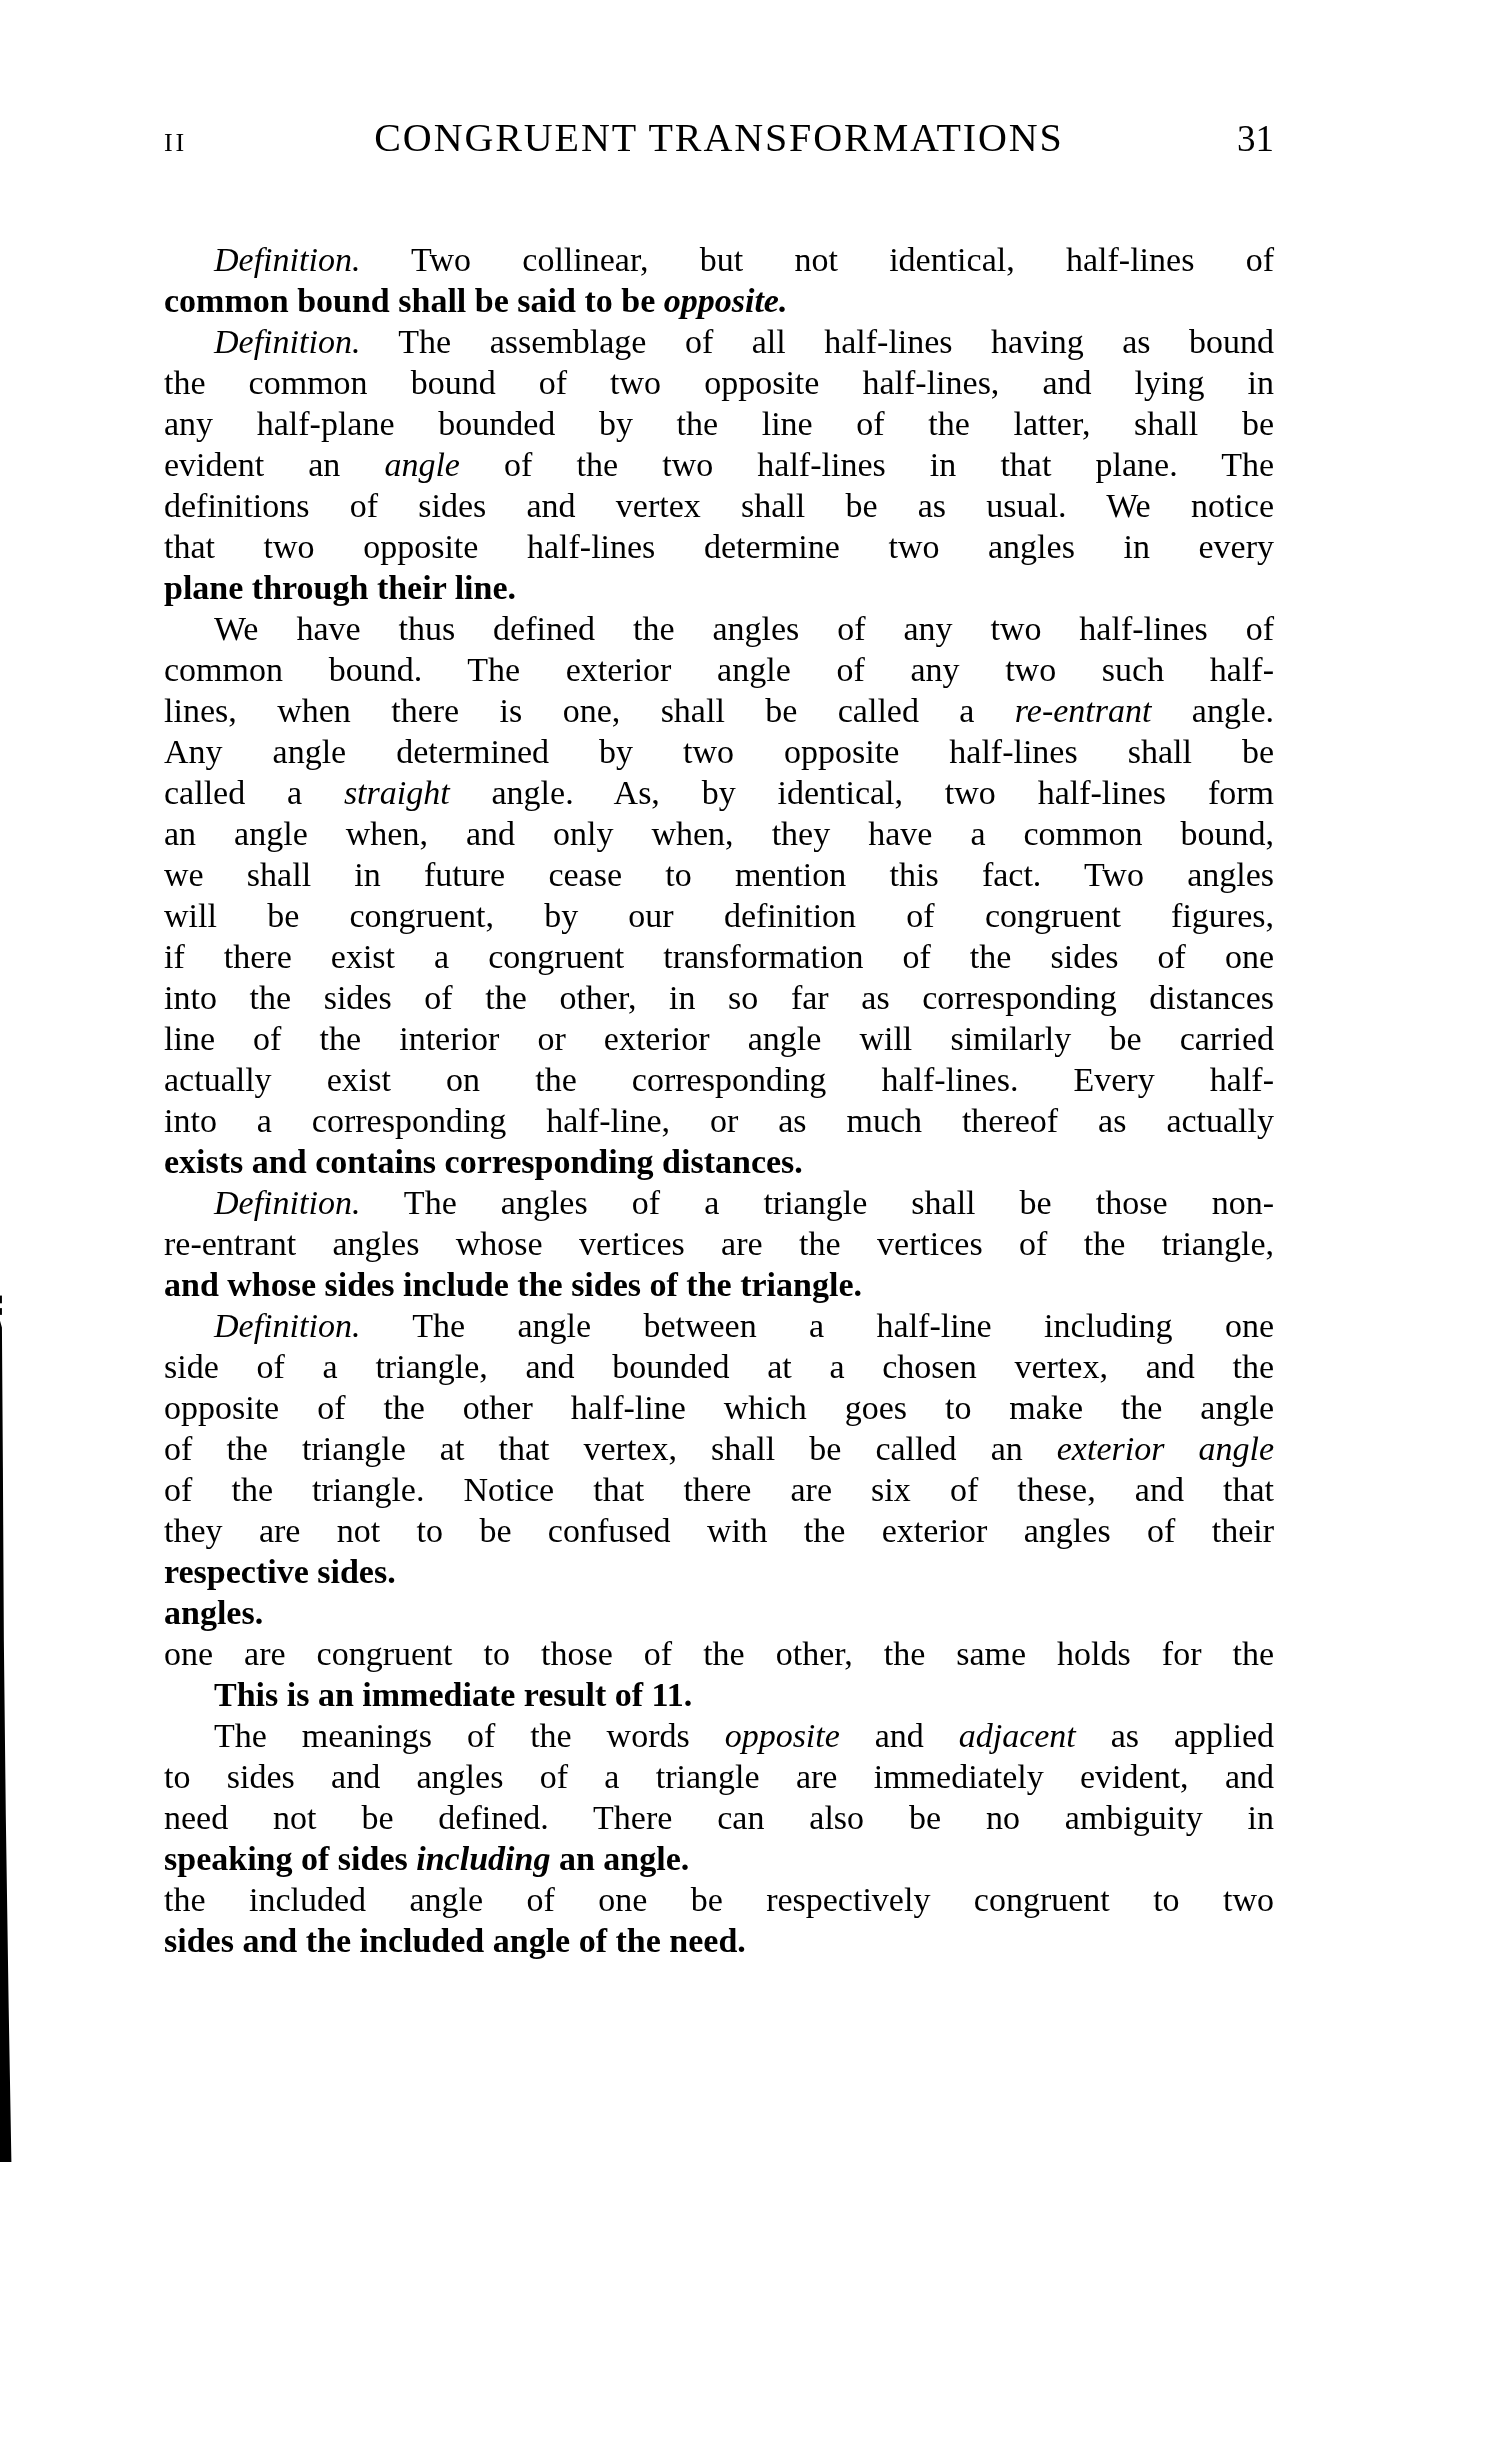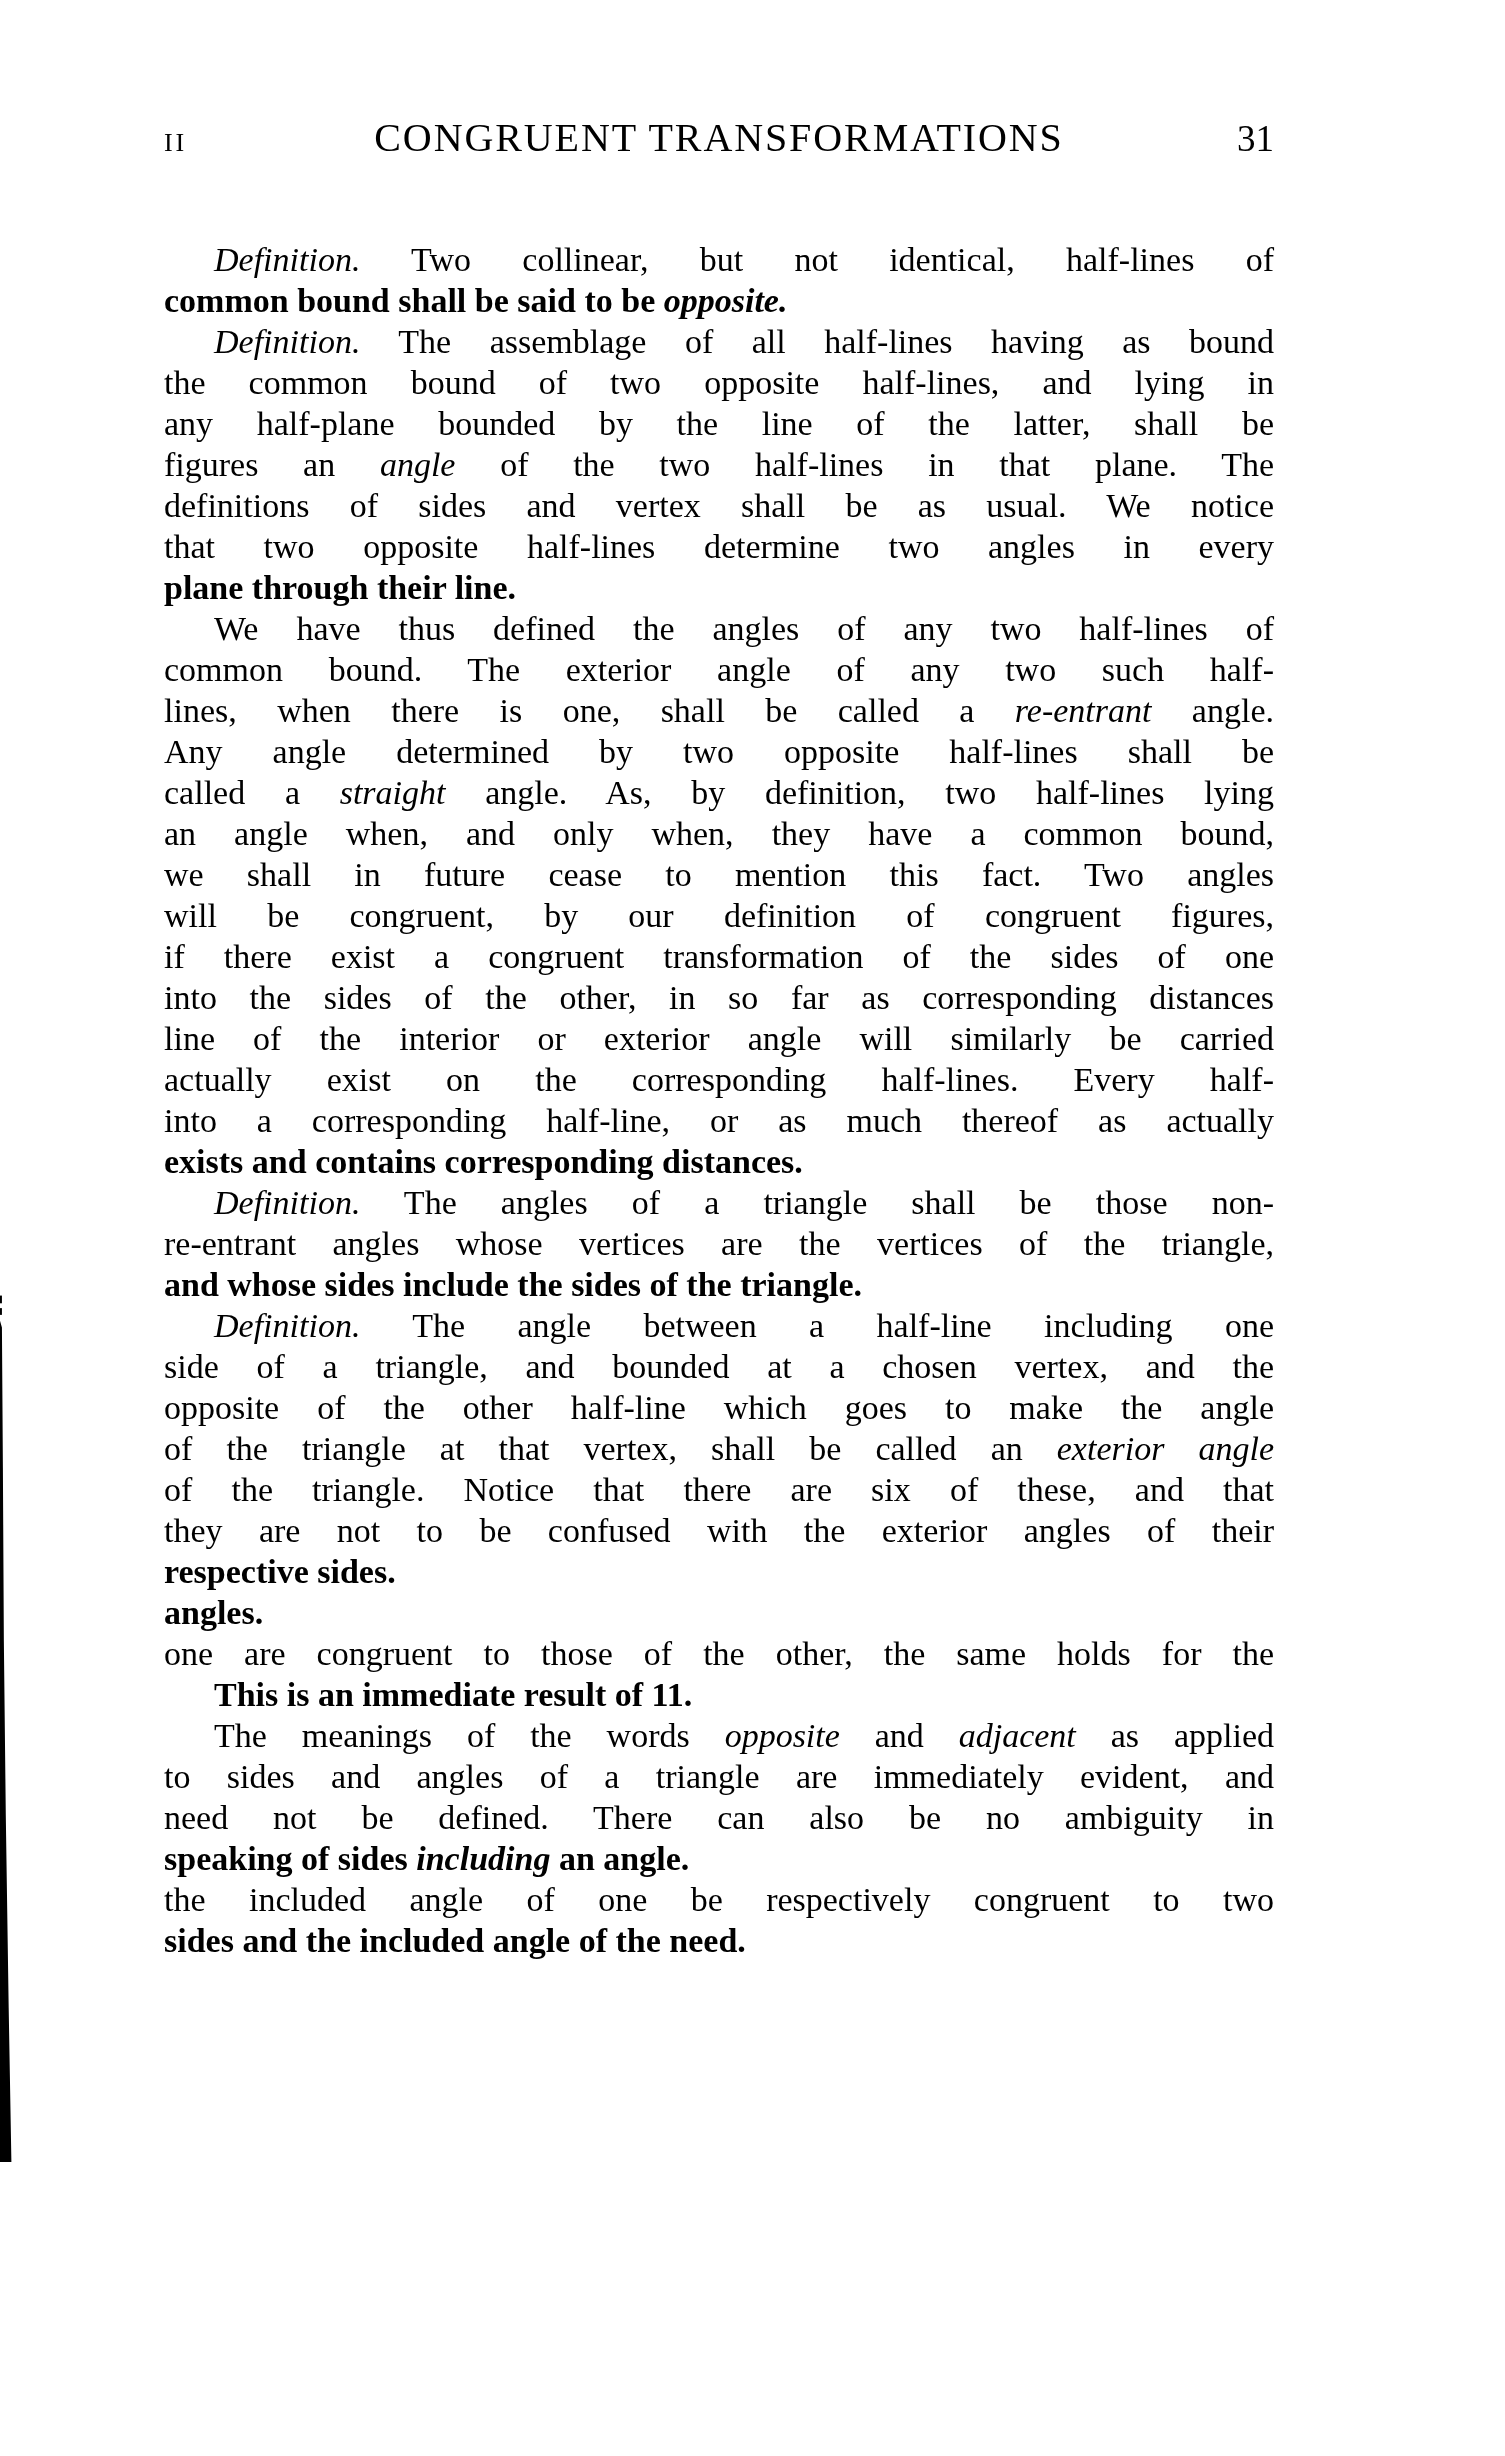--- a/index.html
+++ b/index.html
@@ -71,31 +71,31 @@
 
   <div class="text-block">
       <div>
         <div class="line pfirst"><span class="it">Definition.</span><span> Two collinear, but not identical, half-lines of</span></div>
         <div class="line plast"><span>common bound shall be said to be </span><span class="it">opposite.</span></div>
       </div>
       <div>
         <div class="line pfirst"><span class="it">Definition.</span><span> The assemblage of all half-lines having as bound</span></div>
         <div class="line"><span>the common bound of two opposite half-lines, and lying in</span></div>
         <div class="line"><span>any half-plane bounded by the line of the latter, shall be</span></div>
-        <div class="line"><span>figures an </span><span class="it">angle</span><span> of the two half-lines in that plane.  The</span></div>
+        <div class="line"><span>evident an </span><span class="it">angle</span><span> of the two half-lines in that plane.  The</span></div>
         <div class="line"><span>definitions of sides and vertex shall be as usual.  We notice</span></div>
         <div class="line"><span>that two opposite half-lines determine two angles in every</span></div>
         <div class="line plast"><span>plane through their line.</span></div>
       </div>
       <div>
         <div class="line pfirst"><span>We have thus defined the angles of any two half-lines of</span></div>
         <div class="line"><span>common bound.  The exterior angle of any two such half-</span></div>
         <div class="line"><span>lines, when there is one, shall be called a </span><span class="it">re-entrant</span><span> angle.</span></div>
         <div class="line"><span>Any angle determined by two opposite half-lines shall be</span></div>
-        <div class="line"><span>called a </span><span class="it">straight</span><span> angle.  As, by definition, two half-lines lying</span></div>
+        <div class="line"><span>called a </span><span class="it">straight</span><span> angle.  As, by identical, two half-lines form</span></div>
         <div class="line"><span>an angle when, and only when, they have a common bound,</span></div>
         <div class="line"><span>we shall in future cease to mention this fact.  Two angles</span></div>
         <div class="line"><span>will be congruent, by our definition of congruent figures,</span></div>
         <div class="line"><span>if there exist a congruent transformation of the sides of one</span></div>
         <div class="line"><span>into the sides of the other, in so far as corresponding distances</span></div>
         <div class="line"><span>line of the interior or exterior angle will similarly be carried</span></div>
         <div class="line"><span>actually exist on the corresponding half-lines.  Every half-</span></div>
         <div class="line"><span>into a corresponding half-line, or as much thereof as actually</span></div>
         <div class="line plast"><span>exists and contains corresponding distances.</span></div>
       </div>

